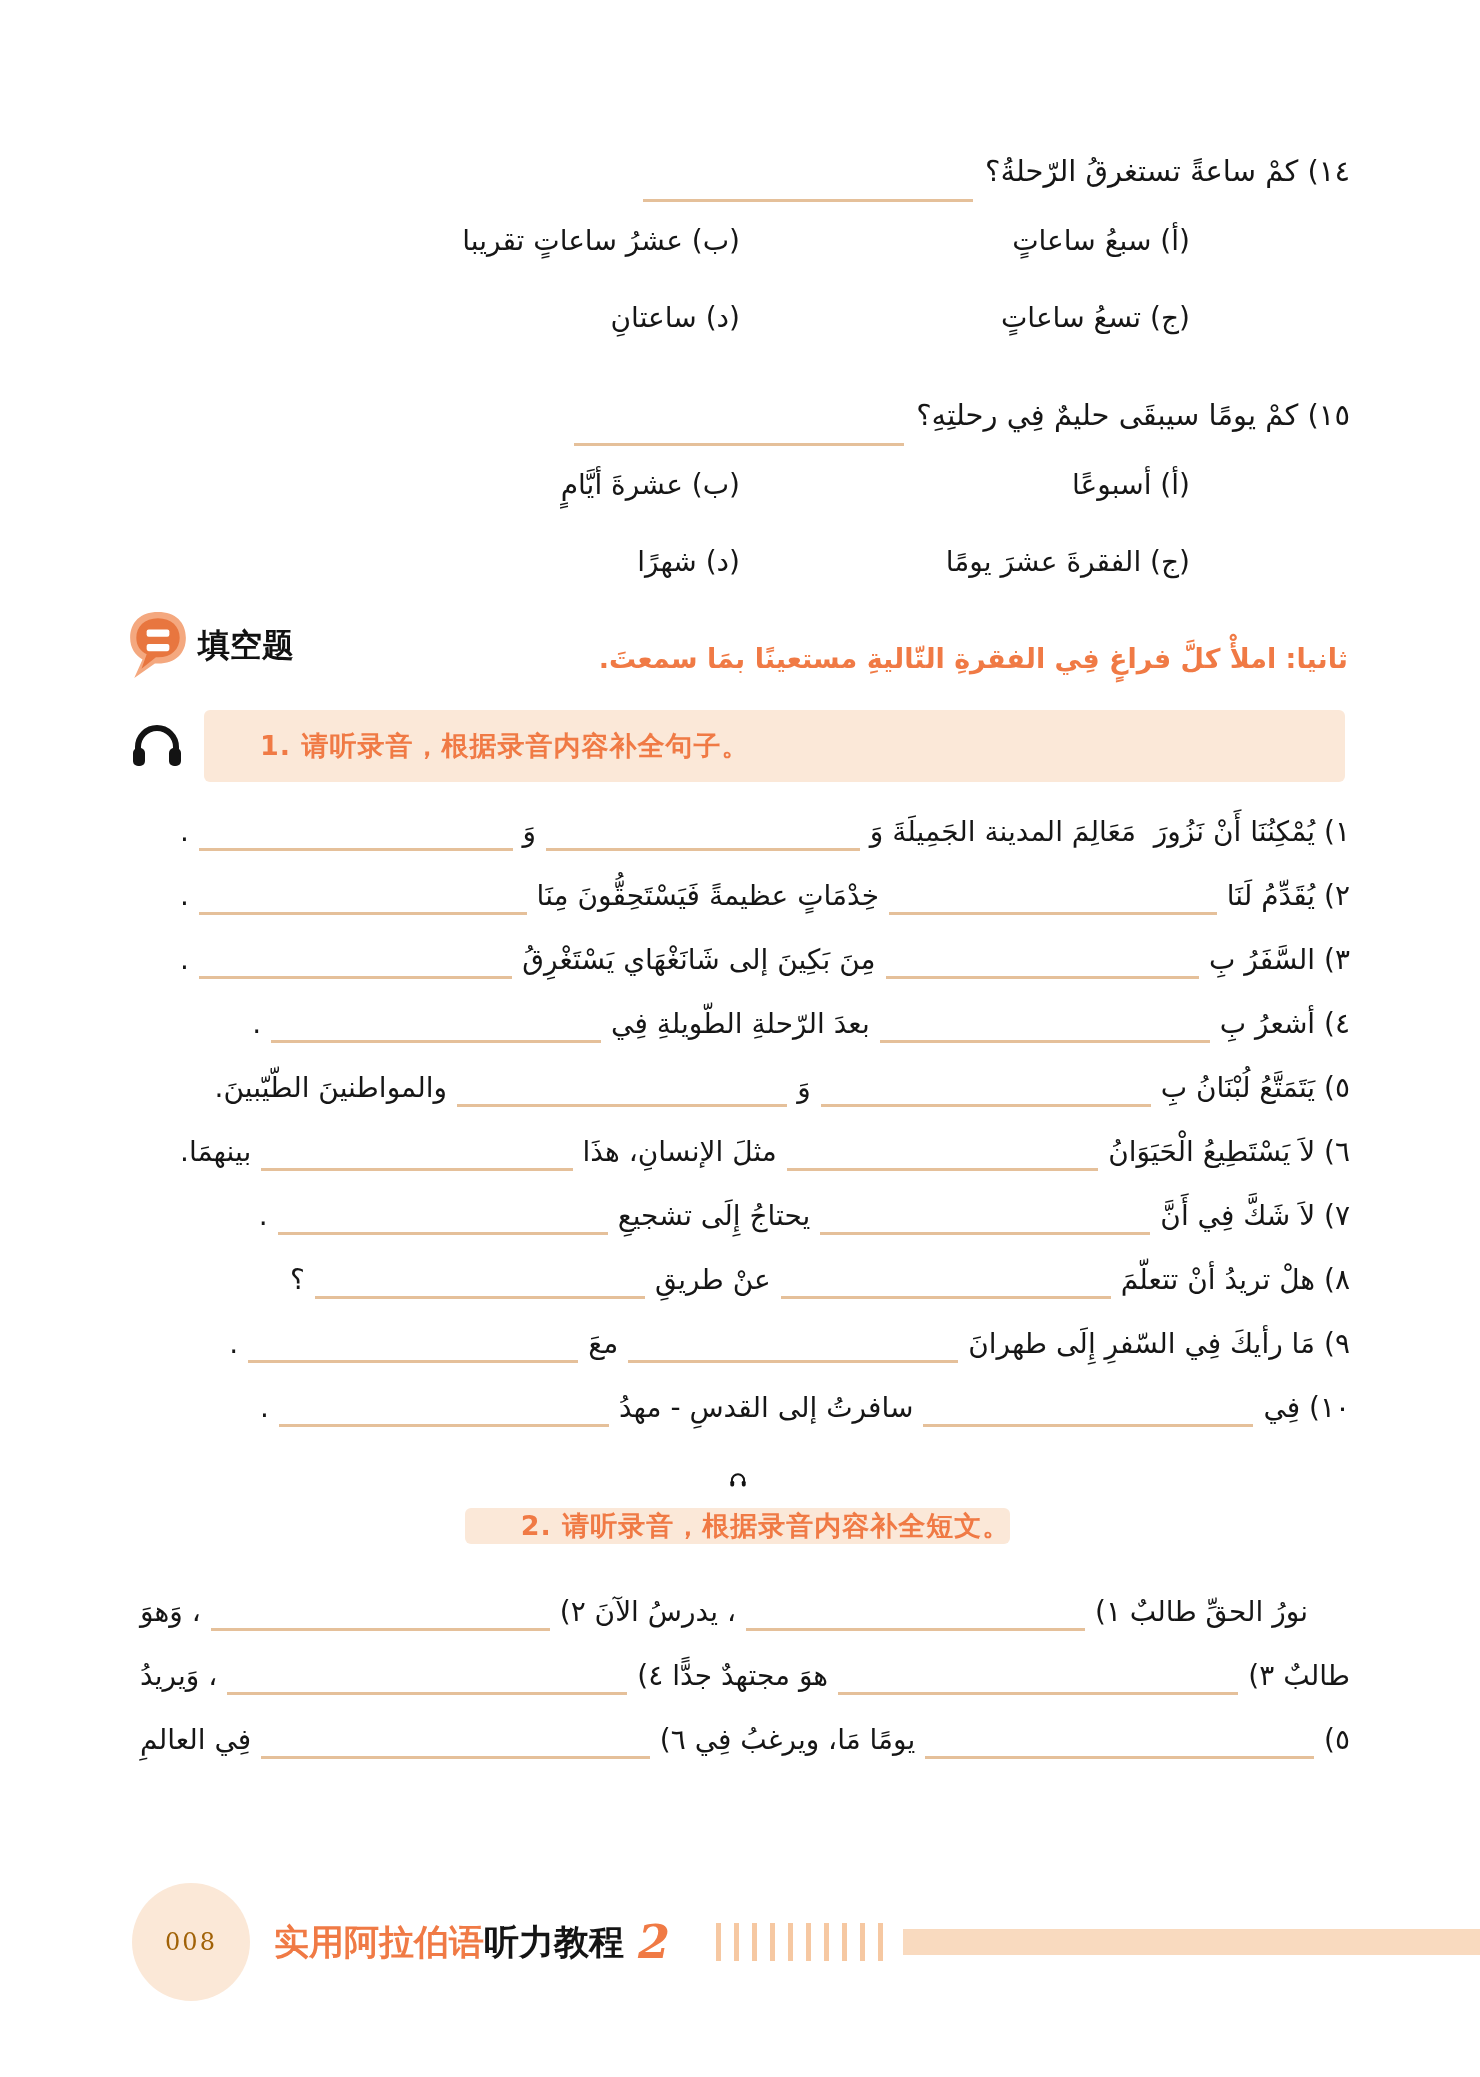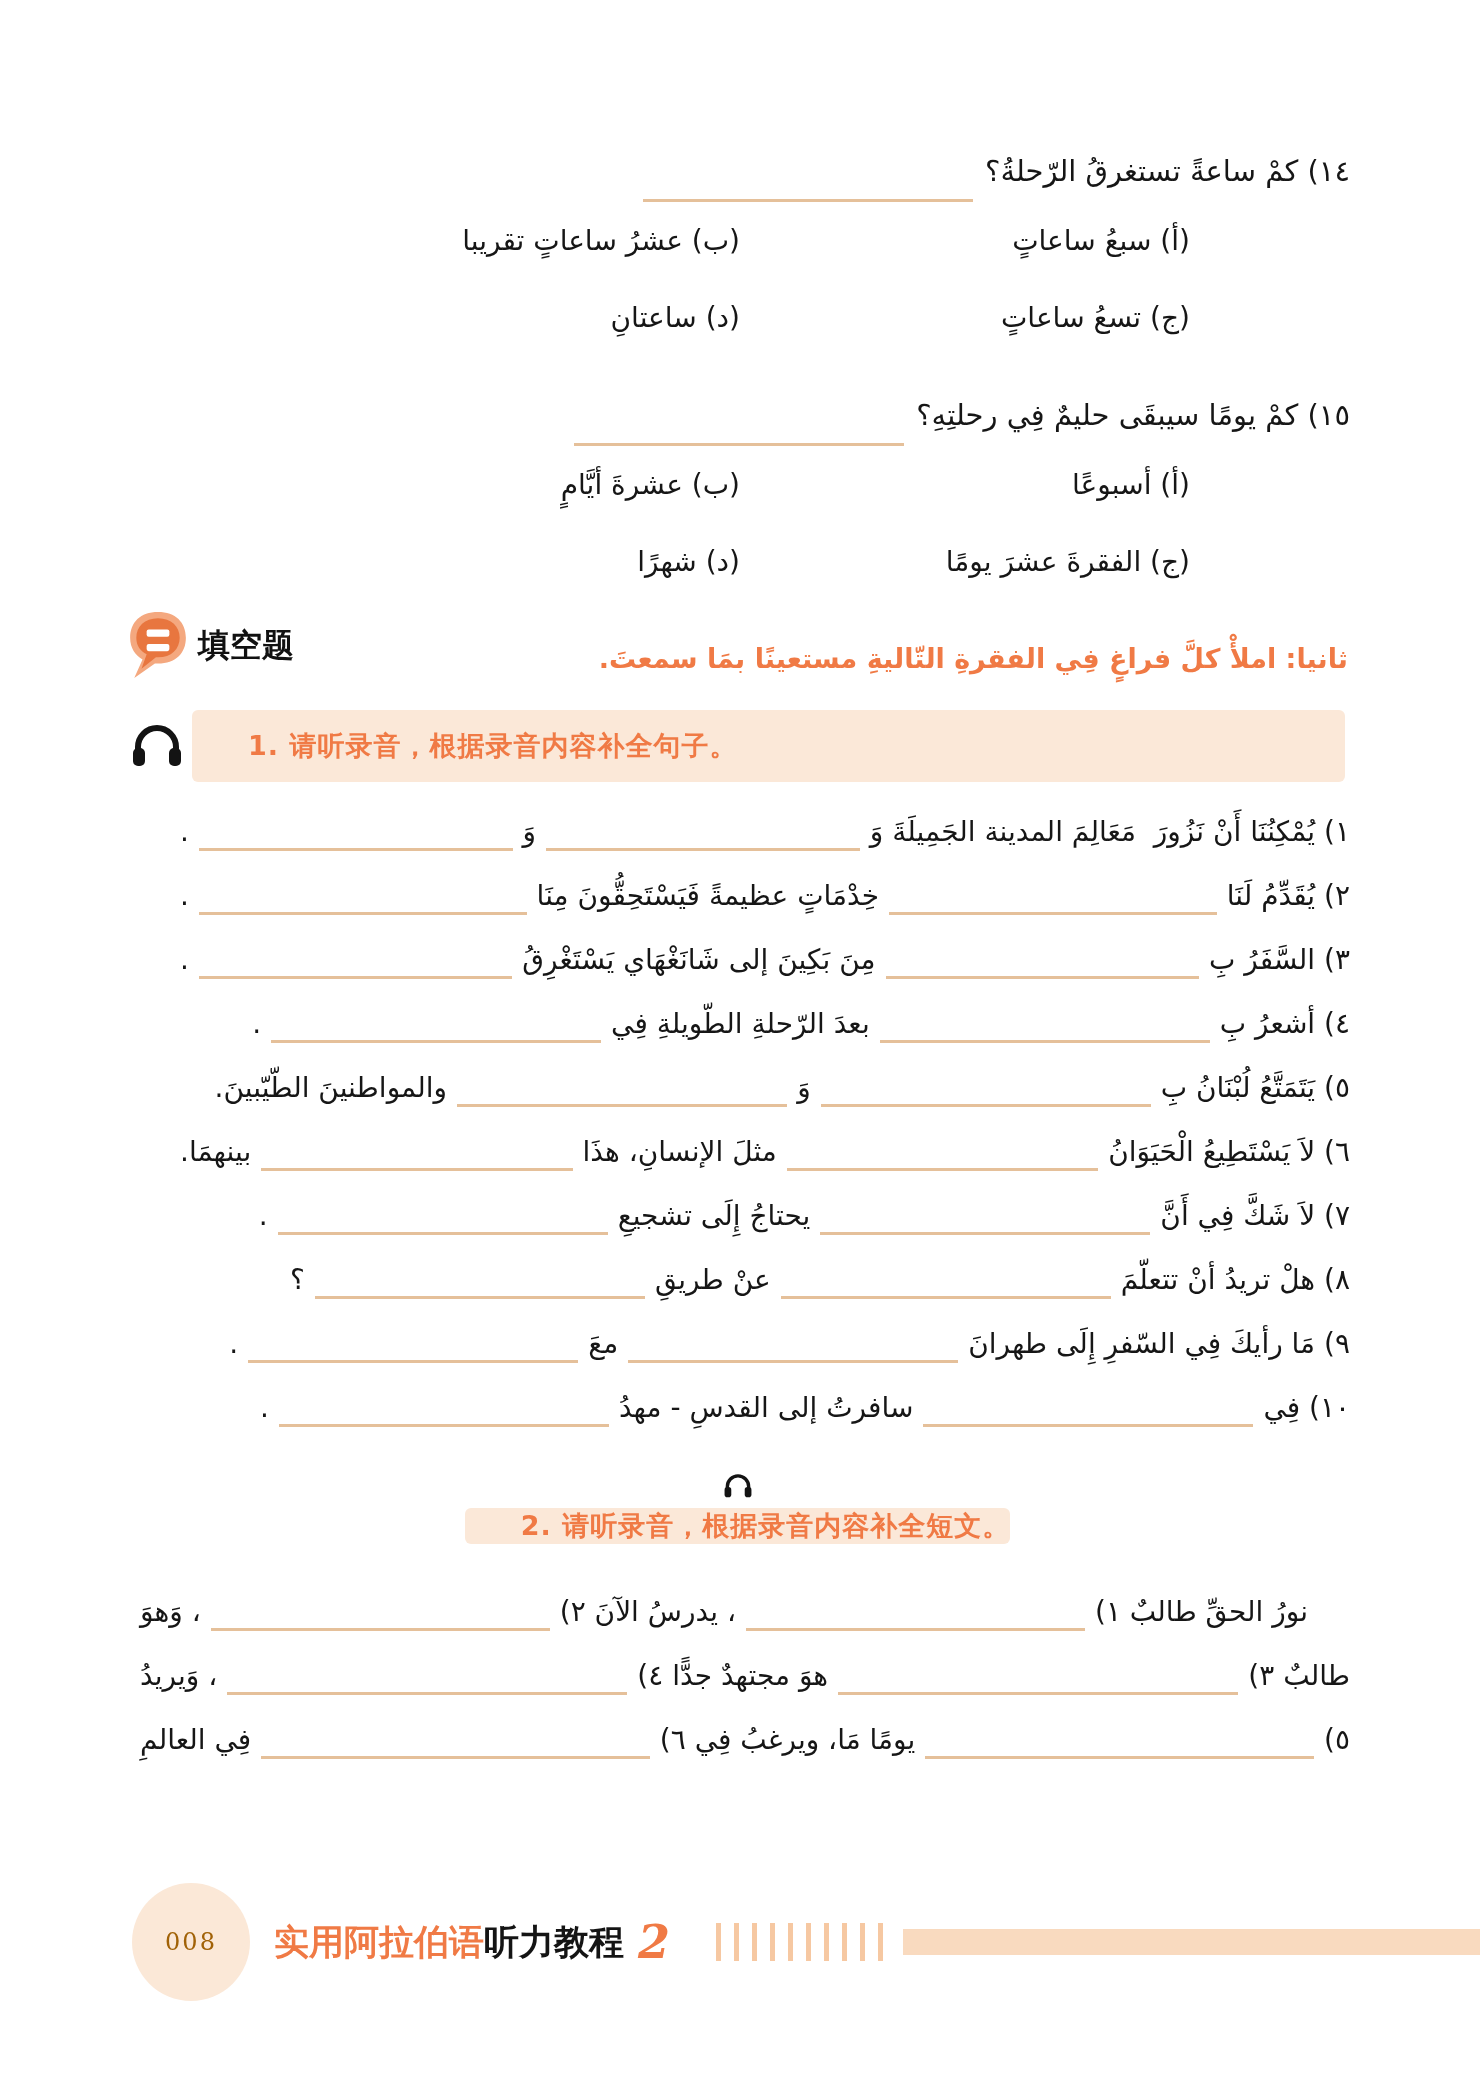--- a/index.html
+++ b/index.html
@@ -27,21 +27,21 @@
   
   .blank{display:inline-block;height:0;border-bottom:3px solid var(--blank-line);flex:0 0 auto;}
   .blank.grow{flex:1 1 150px;max-width:330px;}
   
   .sec-head{position:absolute;top:598px;left:126px;right:132px;height:96px;
             display:flex;align-items:center;justify-content:space-between;}
   .sec-title-wrap{display:flex;align-items:center;gap:8px;}
   .sec-title{font-size:32px;font-weight:bold;color:#111;}
   .sec-instruction{font-size:27px;font-weight:bold;color:var(--accent-orange);text-align:left;margin-top:25px;}
   
-  .task-banner{position:absolute;left:130px;right:135px;height:72px;display:flex;align-items:center;gap:8px;}
+  .task-banner{position:absolute;left:130px;right:135px;height:72px;display:flex;align-items:center;gap:20px;}
   .t1{top:710px;}
   .t2{top:1472px;flex-direction:column;}
   .banner-bg{flex:1;height:100%;background:var(--banner-bg);border-radius:6px;
              display:flex;align-items:center;padding-left:56px;box-sizing:border-box;}
   .banner-label{font-size:27px;font-weight:bold;color:var(--accent-orange);letter-spacing:1px;}
   
   .sent-list{position:absolute;top:796px;left:180px;right:130px;}
   .sent{height:64px;display:flex;direction:rtl;gap:10px;align-items:flex-end;font-size:28px;}
   .sent > .seg{margin-bottom:12px;white-space:pre-wrap;}
   .sent > .blank{margin-bottom:9px;}

